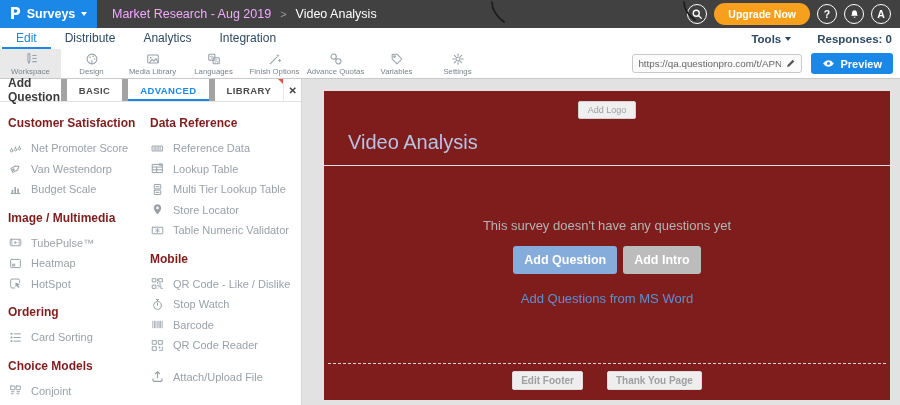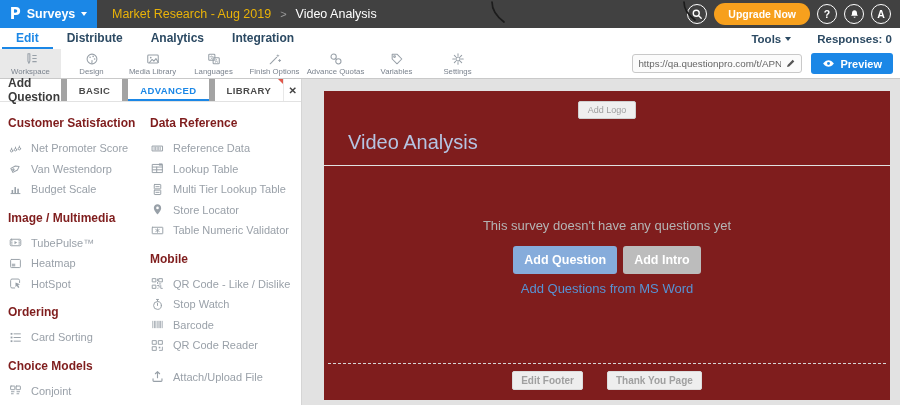--- a/index.html
+++ b/index.html
@@ -5,31 +5,31 @@
   * { margin:0; padding:0; box-sizing:border-box; }
   body { font-family:"Liberation Sans", sans-serif; background:#fff; }
   .app { width:900px; height:405px; overflow:hidden; position:relative; background:#e2e2e2; }
 
   
   .topbar { height:28px; background:#414141; display:flex; align-items:center; position:relative; }
   .brand { width:97px; height:28px; background:#1b87e6; display:flex; align-items:center; justify-content:center; gap:6px; color:#fff; font-size:12.5px; font-weight:600; cursor:pointer; }
   .logo-glyph { font-size:15px; font-weight:800; font-family:"DejaVu Sans", sans-serif; }
   .caret-down { width:0; height:0; border-left:3.5px solid transparent; border-right:3.5px solid transparent; border-top:4px solid #fff; }
   .breadcrumb { display:flex; align-items:center; gap:9px; margin-left:15px; font-size:12.5px; }
-  .bc-parent { color:#eab308; cursor:pointer; }
+  .bc-parent { color:#f0abfc; cursor:pointer; }
   .bc-sep { color:#9a9a9a; font-size:11px; }
   .bc-current { color:#ffffff; }
   .artifact { position:absolute; top:1px; pointer-events:none; }
   .top-actions { margin-left:auto; margin-right:9px; display:flex; align-items:center; gap:7px; }
   .circle-btn { width:20px; height:20px; border:1.5px solid #fff; border-radius:50%; display:flex; align-items:center; justify-content:center; color:#fff; font-size:10.5px; font-weight:700; cursor:pointer; }
   .upgrade-btn { background:#f7a01d; border:none; color:#fff; font-family:inherit; font-size:10.5px; font-weight:700; padding:5px 14px; border-radius:11px; cursor:pointer; }
 
   
   .menubar { height:21px; background:#fff; display:flex; align-items:stretch; padding-left:2px; }
-  .menu-item { display:flex; align-items:center; padding:0 14px; font-size:12px; font-weight:700; color:#2c4a63; border-bottom:2px solid transparent; cursor:pointer; text-decoration:none; }
+  .menu-item { display:flex; align-items:center; padding:0 14px; font-size:12px; font-weight:400; color:#2c4a63; border-bottom:2px solid transparent; cursor:pointer; text-decoration:none; }
   .menu-item.active { color:#1b87e6; border-bottom-color:#1b87e6; }
   .menu-right { margin-left:auto; display:flex; align-items:center; gap:26px; padding-right:8px; font-size:11.5px; font-weight:600; color:#2c4a63; }
   .tools-lbl { display:flex; align-items:center; gap:4px; cursor:pointer; }
   .caret-down-dark { width:0; height:0; border-left:3px solid transparent; border-right:3px solid transparent; border-top:4px solid #2c4a63; }
 
   
   .toolbar { height:30px; background:#fff; border-bottom:1px solid #c9c9c9; display:flex; align-items:stretch; }
   .tool-items { display:flex; align-items:stretch; }
   .tool-item { width:61px; display:flex; flex-direction:column; align-items:center; justify-content:center; gap:1px; cursor:pointer; }
   .tool-item.active { background:#e9e9e9; }
@@ -65,21 +65,21 @@
   .page-top { text-align:center; padding-top:8px; }
   .add-logo-btn { font-family:inherit; font-size:9px; color:#9f9f9f; background:#efefef; border:1px solid #d0d0d0; border-radius:2px; padding:3px 9px; cursor:pointer; }
   .survey-title { font-size:20px; font-weight:400; color:#b5c4e2; margin:12px 0 11px 24px; }
   .title-divider { border-top:1px solid #e1e1e1; }
   .empty-state { text-align:center; margin-top:52px; }
   .empty-msg { font-size:13px; color:#b4b4b4; }
   .btn-row { display:flex; justify-content:center; gap:6px; margin-top:13px; }
   .btn-add-q { background:#86acdb; }
   .btn-add-intro { background:#bcbcbc; }
   .btn-add-q, .btn-add-intro { border:none; color:#fff; font-family:inherit; font-size:12.5px; font-weight:600; padding:7px 11px; border-radius:3px; cursor:pointer; }
-  .msword-link { display:inline-block; margin-top:7px; font-size:13px; font-weight:500; color:#5793d4; cursor:pointer; text-decoration:none; }
+  .msword-link { display:inline-block; margin-top:17px; font-size:13px; font-weight:500; color:#5793d4; cursor:pointer; text-decoration:none; }
   .footer-area { margin-top:auto; }
   .dashed-divider { border-top:1px dashed #d6d6d6; margin:0 4px; }
   .footer-btns { display:flex; justify-content:center; gap:24px; padding:7px 0 10px; }
   .f-btn { font-family:inherit; font-size:10px; font-weight:600; color:#a0a0a0; background:#eeeeee; border:1px solid #dcdcdc; border-radius:2px; padding:3px 8px; cursor:pointer; }
 </style>
 </head>
 <body>
 
 <div class="app">
 

